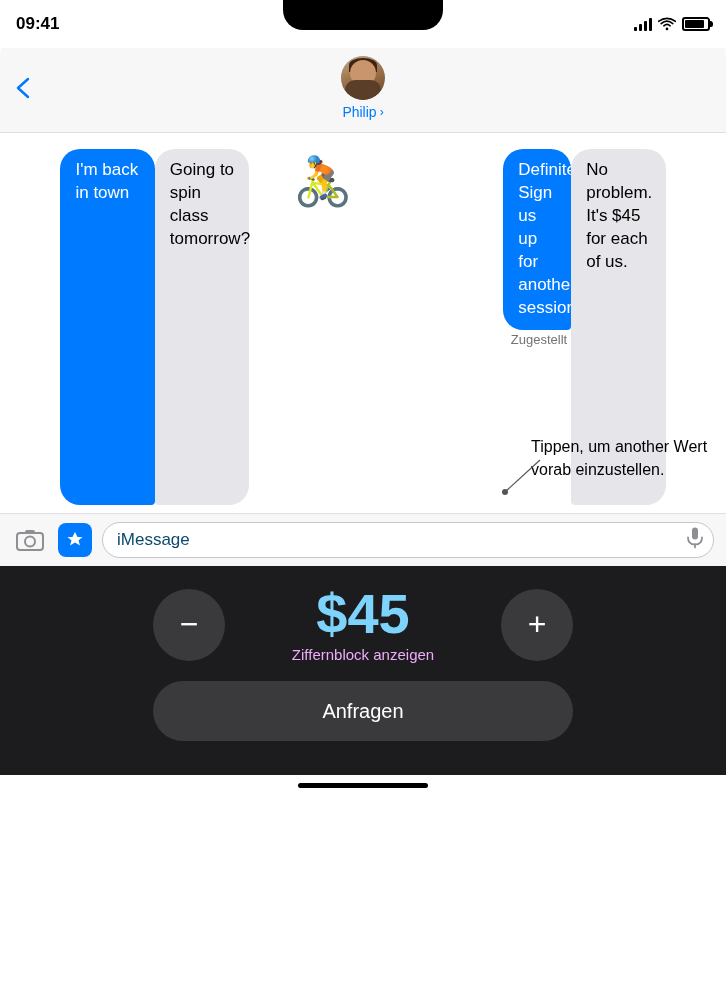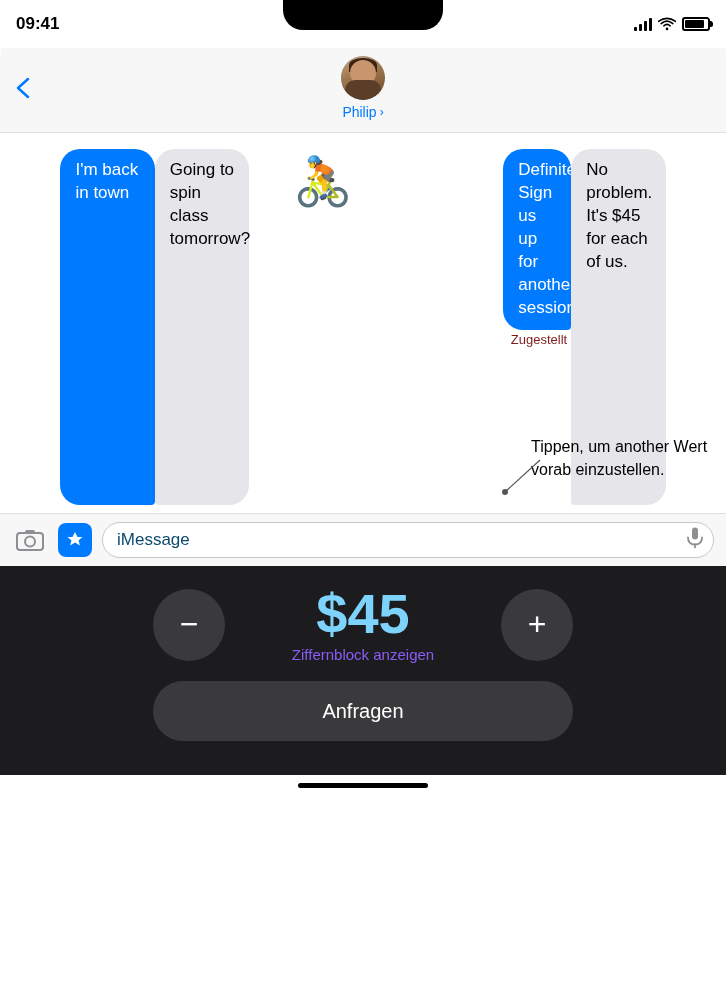--- a/index.html
+++ b/index.html
@@ -236,21 +236,21 @@
     }
 
     .bubble.gray {
       background: #e5e5ea;
       color: #000;
       border-bottom-left-radius: 4px;
     }
 
     .delivered-text {
       font-size: 13px;
-      color: #7f1d1d;
+      color: #737373;
       text-align: right;
       margin-top: 2px;
       padding-right: 4px;
     }
 
     .emoji-msg {
       font-size: 48px;
       margin-top: 4px;
     }
 
@@ -364,21 +364,21 @@
 
     .amount-value {
       font-size: 56px;
       font-weight: 600;
       color: #7dd3fc;
       line-height: 1;
     }
 
     .amount-sublabel {
       font-size: 15px;
-      color: #8b5cf6;
+      color: #f0abfc;
       margin-top: 4px;
     }
 
     .action-row {
       display: flex;
       gap: 16px;
       width: 100%;
       max-width: 420px;
     }
 

